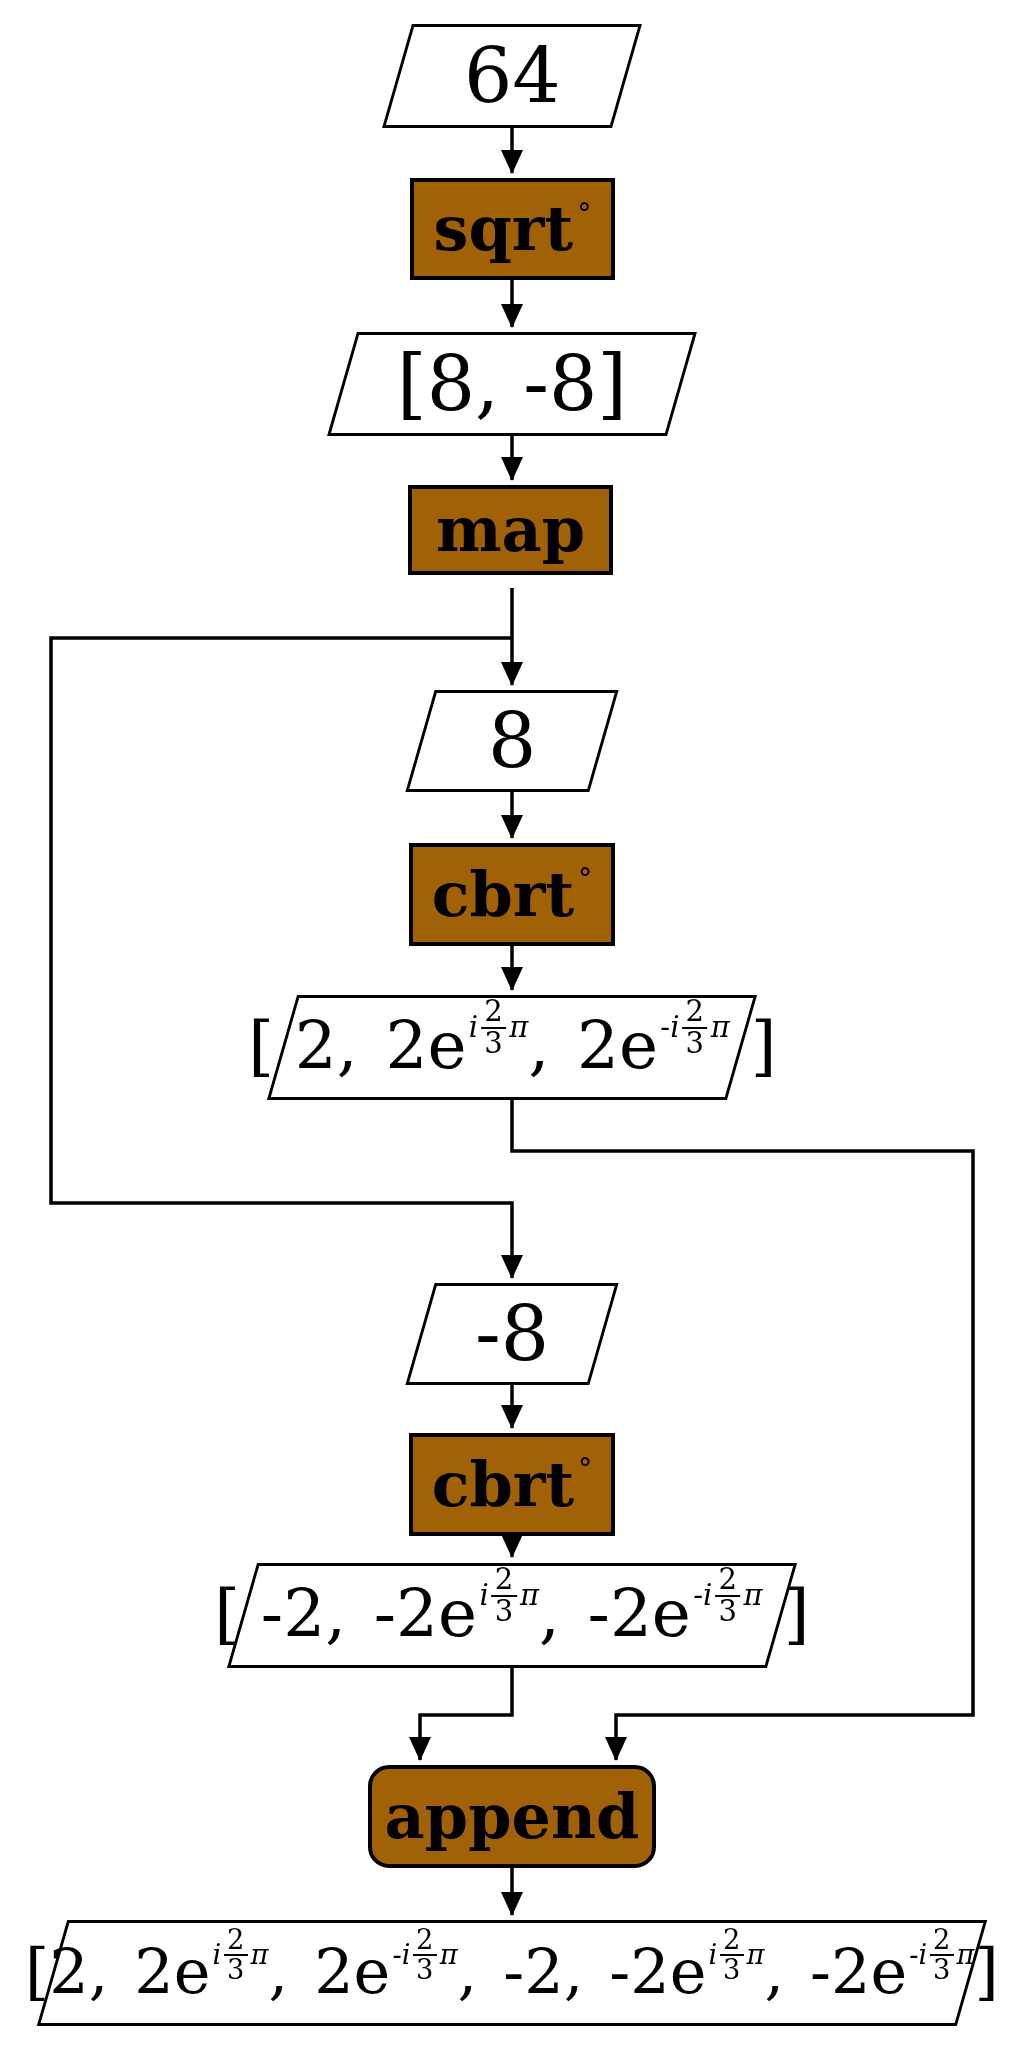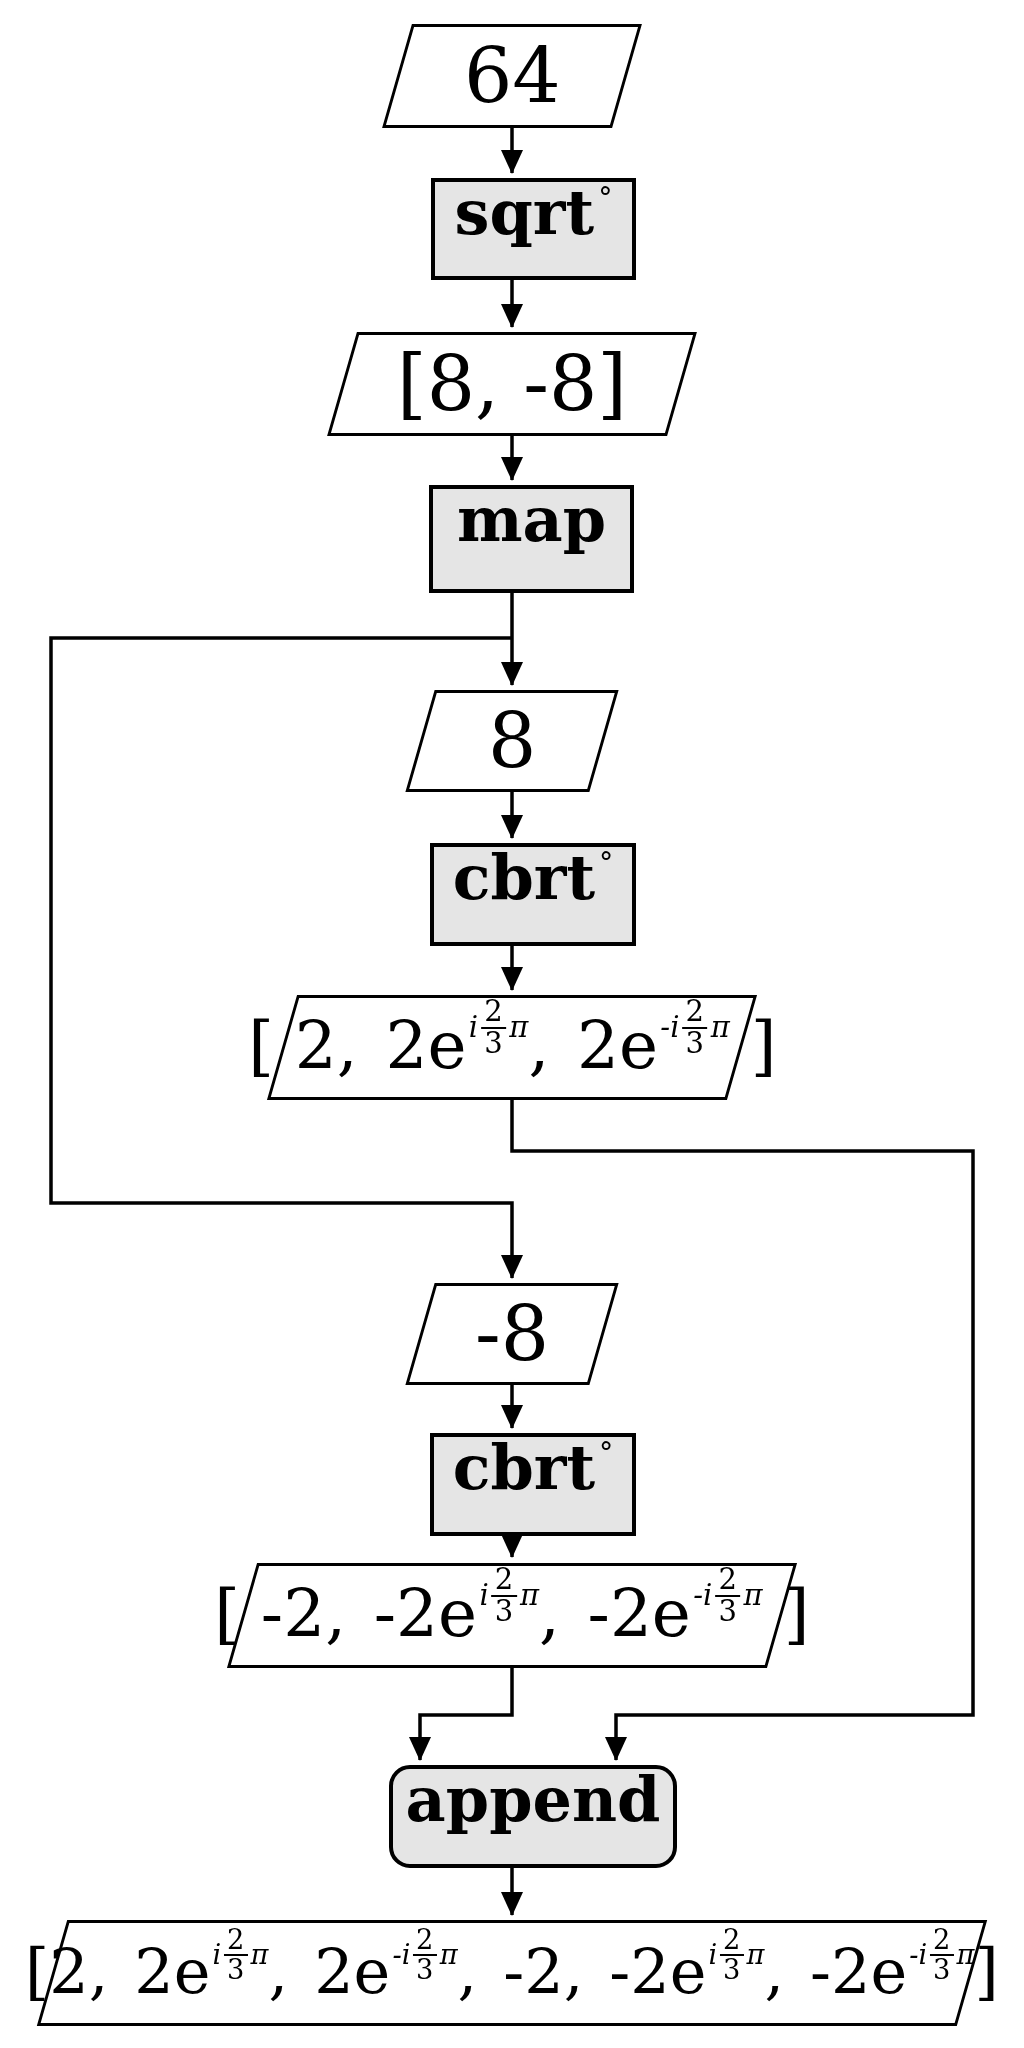--- a/index.html
+++ b/index.html
@@ -3,22 +3,22 @@
 <meta charset="utf-8">
 <style>
   html,body{margin:0;padding:0;background:#ffffff;}
   #canvas{
     position:relative;width:1024px;height:2048px;background:#ffffff;overflow:hidden;
     font-family:"DejaVu Serif","Liberation Serif",serif;color:#000;
   }
   #edges{position:absolute;left:0;top:0;width:1024px;height:2048px;}
   #edges polyline{fill:none;stroke:#000;stroke-width:3.5px;}
   .pbox{
-    position:absolute;border:4px solid #000;background:#e5e5e5;
-    display:flex;justify-content:center;box-sizing:border-box;margin-left:21px;
+    position:absolute;border:4px solid #000;background:#a16207;
+    display:flex;align-items:center;justify-content:center;box-sizing:border-box;
   }
   .pgram{
     position:absolute;border:3.5px solid #000;background:#fff;
     transform:skewX(-16deg);
     display:flex;align-items:center;justify-content:center;box-sizing:border-box;
   }
   .pgram-inner{transform:skewX(16deg);white-space:nowrap;text-align:center;}
   .t-box{font-size:62px;font-weight:bold;line-height:1;white-space:nowrap;}
   .t-num{font-size:76px;line-height:1;}
   .t-list{font-size:66px;line-height:1;}
@@ -68,21 +68,21 @@
   </div>
 
   <div class="pbox" style="left:410px;top:178px;width:205px;height:102px;">
     <div class="t-box"><span>sqrt</span><sup class="ring">°</sup></div>
   </div>
 
   <div class="pgram" style="left:342px;top:332px;width:340px;height:104px;">
     <div class="pgram-inner t-num">[8, -8]</div>
   </div>
 
-  <div class="pbox" style="left:408px;top:485px;width:205px;height:108px;">
+  <div class="pbox" style="left:408px;top:485px;width:205px;height:90px;">
     <div class="t-box">map</div>
   </div>
 
   <div class="pgram" style="left:420px;top:690px;width:184px;height:102px;">
     <div class="pgram-inner t-num">8</div>
   </div>
 
   <div class="pbox" style="left:409px;top:843px;width:206px;height:103px;">
     <div class="t-box"><span>cbrt</span><sup class="ring">°</sup></div>
   </div>

